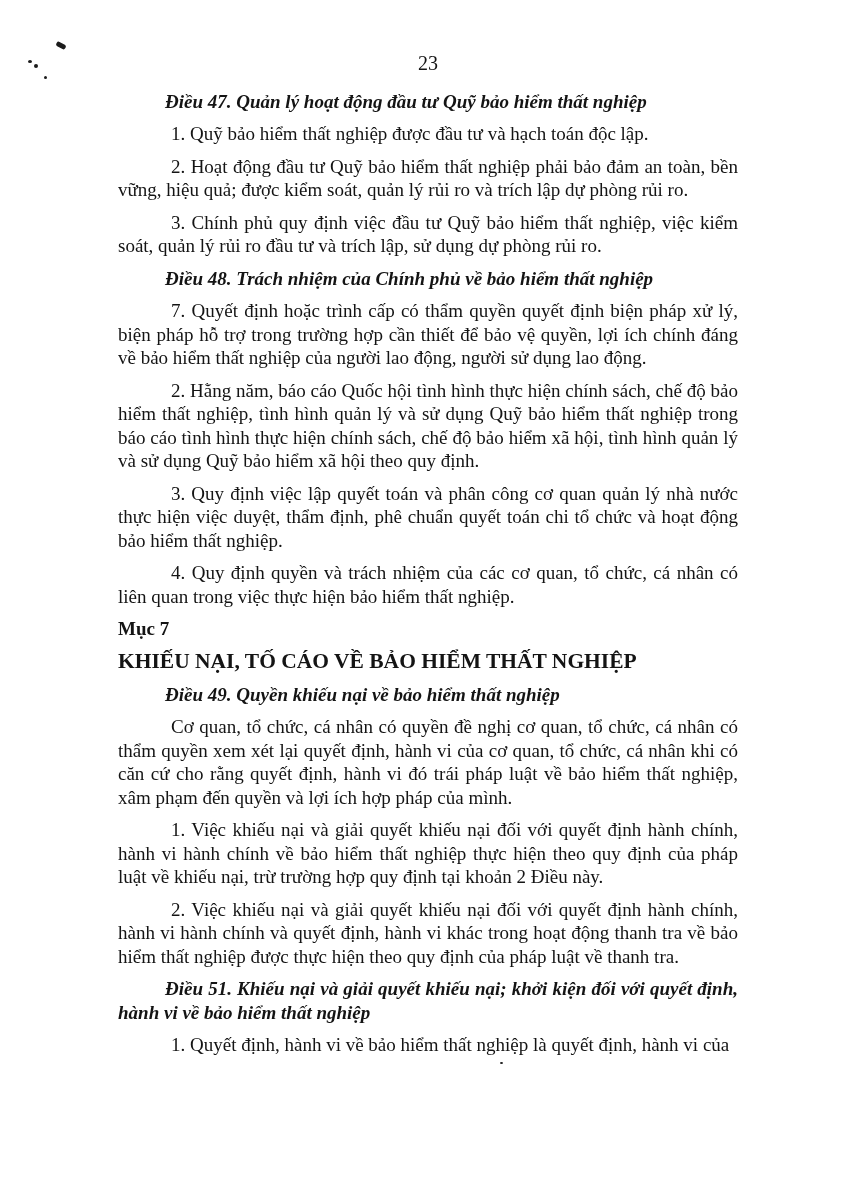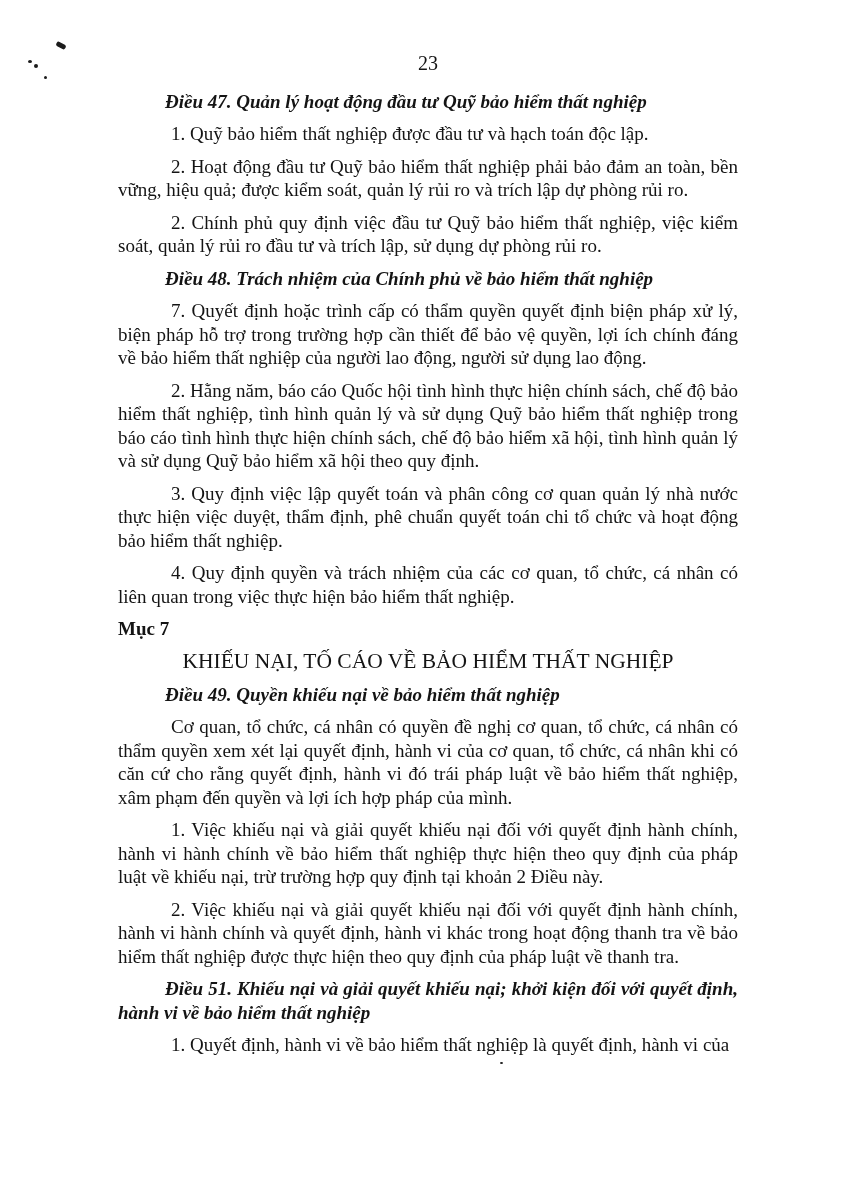--- a/index.html
+++ b/index.html
@@ -35,22 +35,22 @@
     text-align: justify;
     text-indent: 47px;
     margin: 5px 0 9px 0;
     font-style: italic;
   }
   .section-number {
     font-weight: bold;
     margin: 9px 0 7px 0;
   }
   .section-title {
-    text-align: center;
-    font-weight: normal;
+    text-align: left;
+    font-weight: bold;
     font-size: 21.5px;
     line-height: 26px;
     margin: 0 0 9px 0;
   }
   .ink-speck {
     position: absolute;
     background: #1b1b1b;
     border-radius: 50%;
   }
   .speck-dash {
@@ -67,21 +67,21 @@
   <div class="ink-speck" style="left:28px; top:60px; width:4px; height:3px;"></div>
   <div class="ink-speck" style="left:34px; top:64px; width:4px; height:4px;"></div>
   <div class="ink-speck" style="left:44px; top:76px; width:3px; height:3px;"></div>
   <div class="ink-speck" style="left:500px; top:1062px; width:3px; height:2px;"></div>
 
   <div class="page-number">23</div>
 
   <div class="article-heading">Điều 47. Quản lý hoạt động đầu tư Quỹ bảo hiểm thất nghiệp</div>
   <div class="para">1. Quỹ bảo hiểm thất nghiệp được đầu tư và hạch toán độc lập.</div>
   <div class="para">2. Hoạt động đầu tư Quỹ bảo hiểm thất nghiệp phải bảo đảm an toàn, bền vững, hiệu quả; được kiểm soát, quản lý rủi ro và trích lập dự phòng rủi ro.</div>
-  <div class="para">2. Chính phủ quy định việc đầu tư Quỹ bảo hiểm thất nghiệp, việc kiểm soát, quản lý rủi ro đầu tư và trích lập, sử dụng dự phòng rủi ro.</div>
+  <div class="para">3. Chính phủ quy định việc đầu tư Quỹ bảo hiểm thất nghiệp, việc kiểm soát, quản lý rủi ro đầu tư và trích lập, sử dụng dự phòng rủi ro.</div>
 
   <div class="article-heading">Điều 48. Trách nhiệm của Chính phủ về bảo hiểm thất nghiệp</div>
   <div class="para">7. Quyết định hoặc trình cấp có thẩm quyền quyết định biện pháp xử lý, biện pháp hỗ trợ trong trường hợp cần thiết để bảo vệ quyền, lợi ích chính đáng về bảo hiểm thất nghiệp của người lao động, người sử dụng lao động.</div>
   <div class="para">2. Hằng năm, báo cáo Quốc hội tình hình thực hiện chính sách, chế độ bảo hiểm thất nghiệp, tình hình quản lý và sử dụng Quỹ bảo hiểm thất nghiệp trong báo cáo tình hình thực hiện chính sách, chế độ bảo hiểm xã hội, tình hình quản lý và sử dụng Quỹ bảo hiểm xã hội theo quy định.</div>
   <div class="para">3. Quy định việc lập quyết toán và phân công cơ quan quản lý nhà nước thực hiện việc duyệt, thẩm định, phê chuẩn quyết toán chi tổ chức và hoạt động bảo hiểm thất nghiệp.</div>
   <div class="para">4. Quy định quyền và trách nhiệm của các cơ quan, tổ chức, cá nhân có liên quan trong việc thực hiện bảo hiểm thất nghiệp.</div>
 
   <div class="section-number">Mục 7</div>
   <div class="section-title">KHIẾU NẠI, TỐ CÁO VỀ BẢO HIỂM THẤT NGHIỆP</div>
 

